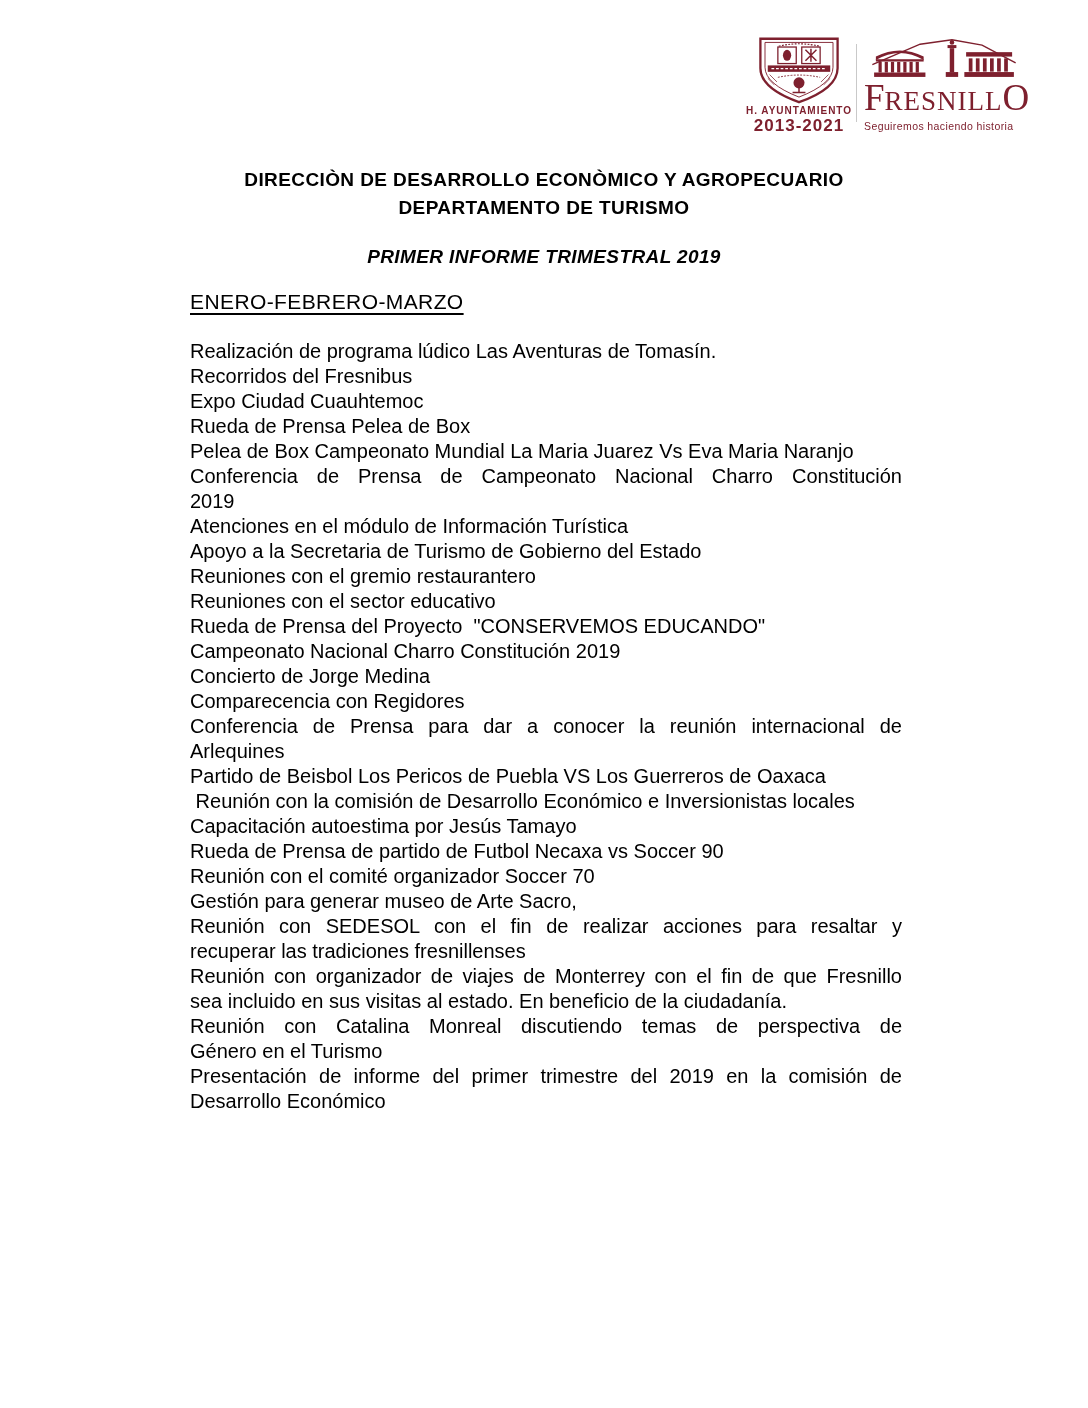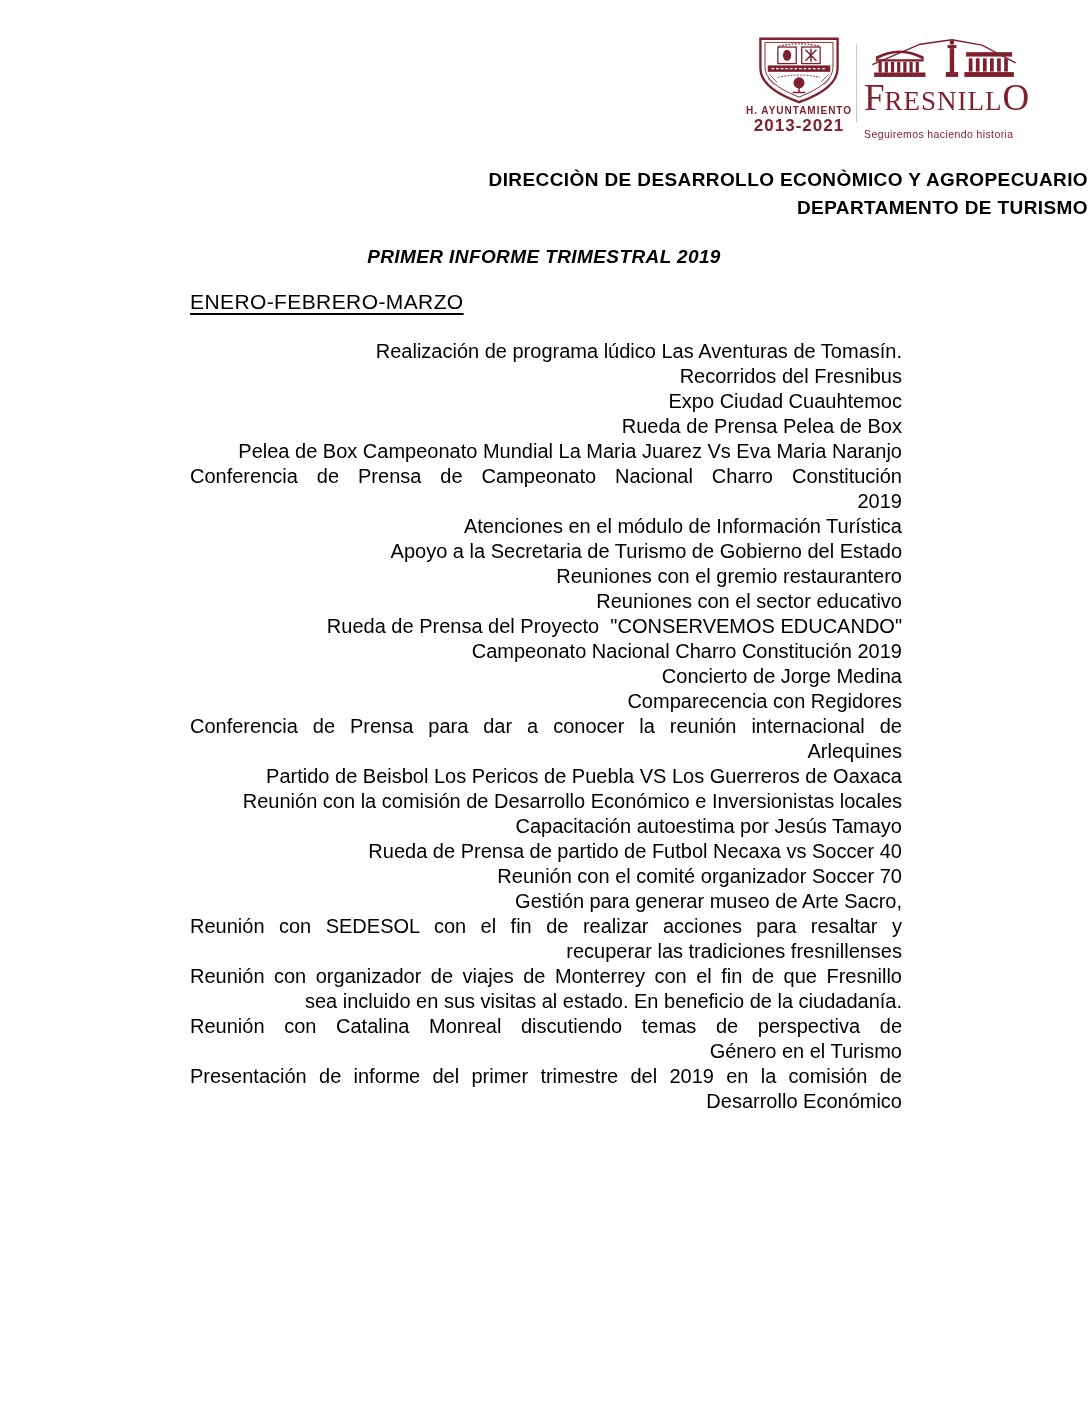--- a/index.html
+++ b/index.html
@@ -23,45 +23,45 @@
   .crest{position:absolute;left:744px;top:36px;width:110px;text-align:center;color:var(--maroon);}
   .crest svg{display:block;margin:0 auto;}
   .crest-cap1{font-size:10px;font-weight:bold;letter-spacing:1px;margin-top:1px;white-space:nowrap;}
   .crest-cap2{font-size:17px;font-weight:bold;letter-spacing:1px;white-space:nowrap;}
   .logo-divider{position:absolute;left:856px;top:44px;width:1px;height:78px;background:var(--divider);}
   .brand{position:absolute;left:864px;top:38px;width:160px;text-align:left;color:var(--maroon);}
   .brand svg{display:block;margin:0 auto;}
   .wordmark{font-family:"Liberation Serif","DejaVu Serif",serif;line-height:30px;margin-top:-1px;white-space:nowrap;}
   .wordmark .big{font-size:37px;}
   .wordmark .mid{font-size:27px;letter-spacing:1px;}
-  .tagline{font-size:10.5px;letter-spacing:0.4px;margin-top:8px;white-space:nowrap;}
+  .tagline{font-size:10.5px;letter-spacing:0.4px;margin-top:0px;white-space:nowrap;}
 
   
   .title{
     position:absolute;top:166px;left:0;width:100%;
-    text-align:right;font-weight:bold;font-size:19px;line-height:28px;
+    text-align:center;font-weight:bold;font-size:19px;line-height:28px;
     letter-spacing:0.4px;
   }
   .subtitle{
     position:absolute;top:246px;left:0;width:100%;
     text-align:center;font-weight:bold;font-style:italic;font-size:19px;
     letter-spacing:0.4px;
   }
   .section-heading{
     position:absolute;top:290px;left:190px;
     font-weight:normal;font-size:21px;letter-spacing:0.4px;
     text-decoration:underline;
     text-decoration-thickness:2px;
     text-underline-offset:4px;
   }
   .activities{
     position:absolute;top:339px;left:190px;width:712px;
     font-size:20px;line-height:25px;
   }
-  .act-line{white-space:pre-wrap;text-align:right;}
+  .act-line{white-space:pre-wrap;}
   .act-line.jst{text-align:justify;text-align-last:justify;}
 </style>
 </head>
 <body>
 
 <div class="page">
 
   <header class="logos">
 
     <div class="crest">
@@ -182,21 +182,21 @@
       <div>
         <div class="act-line">Partido de Beisbol Los Pericos de Puebla VS Los Guerreros de Oaxaca</div>
       </div>
       <div>
         <div class="act-line"> Reunión con la comisión de Desarrollo Económico e Inversionistas locales</div>
       </div>
       <div>
         <div class="act-line">Capacitación autoestima por Jesús Tamayo</div>
       </div>
       <div>
-        <div class="act-line">Rueda de Prensa de partido de Futbol Necaxa vs Soccer 40</div>
+        <div class="act-line">Rueda de Prensa de partido de Futbol Necaxa vs Soccer 90</div>
       </div>
       <div>
         <div class="act-line">Reunión con el comité organizador Soccer 70</div>
       </div>
       <div>
         <div class="act-line">Gestión para generar museo de Arte Sacro,</div>
       </div>
       <div>
         <div class="act-line jst">Reunión con SEDESOL con el fin de realizar acciones para resaltar y</div>
         <div class="act-line">recuperar las tradiciones fresnillenses</div>

